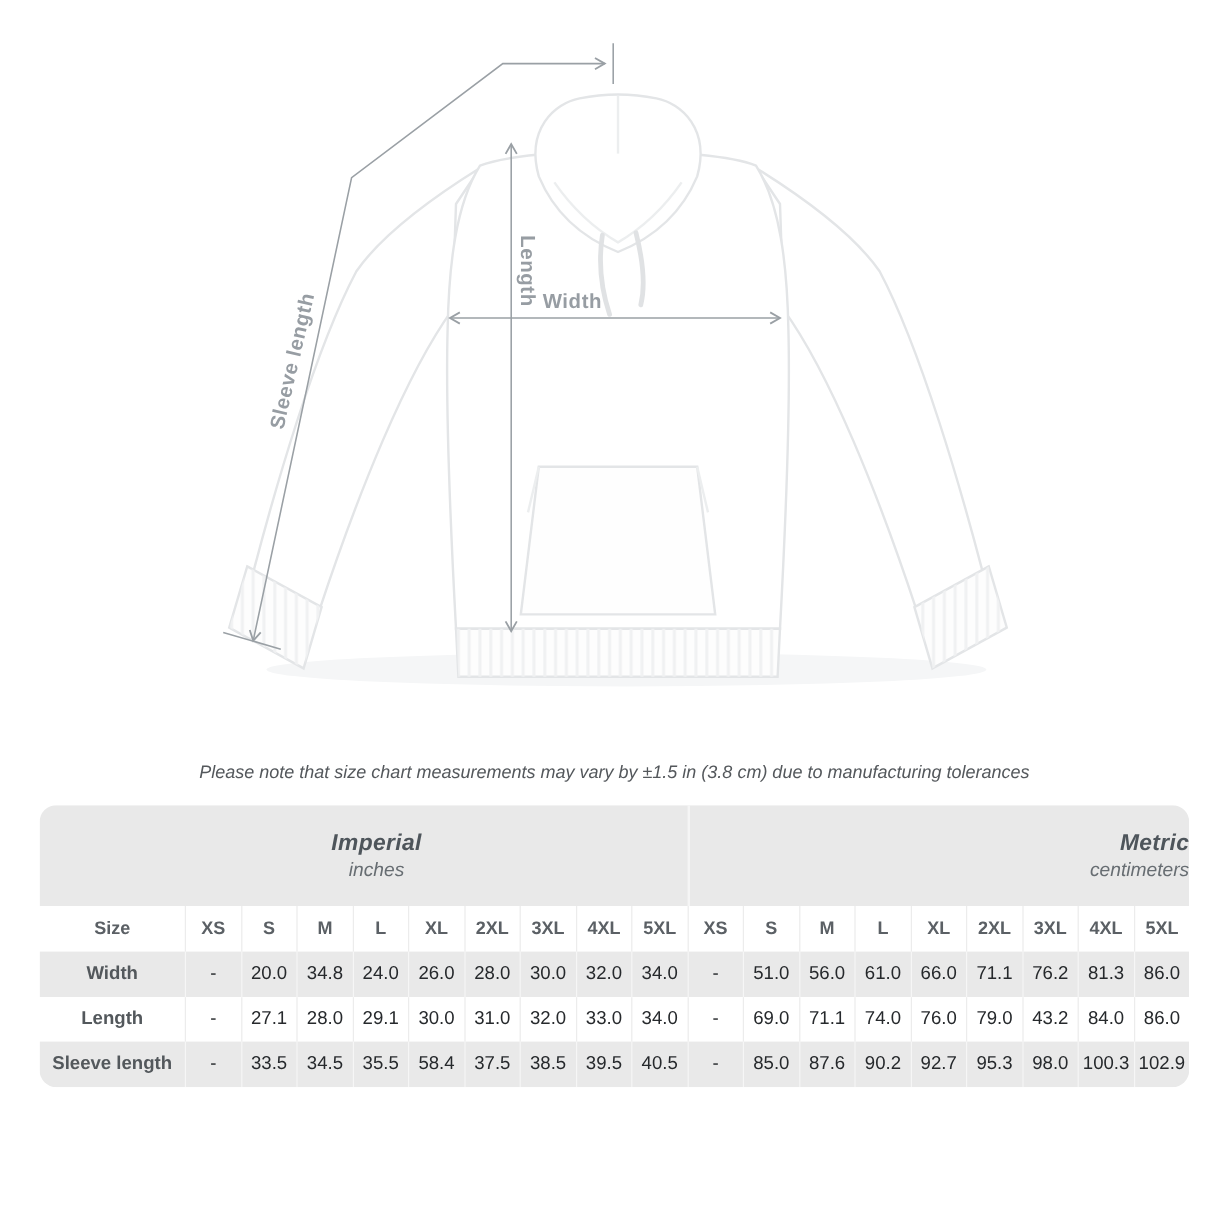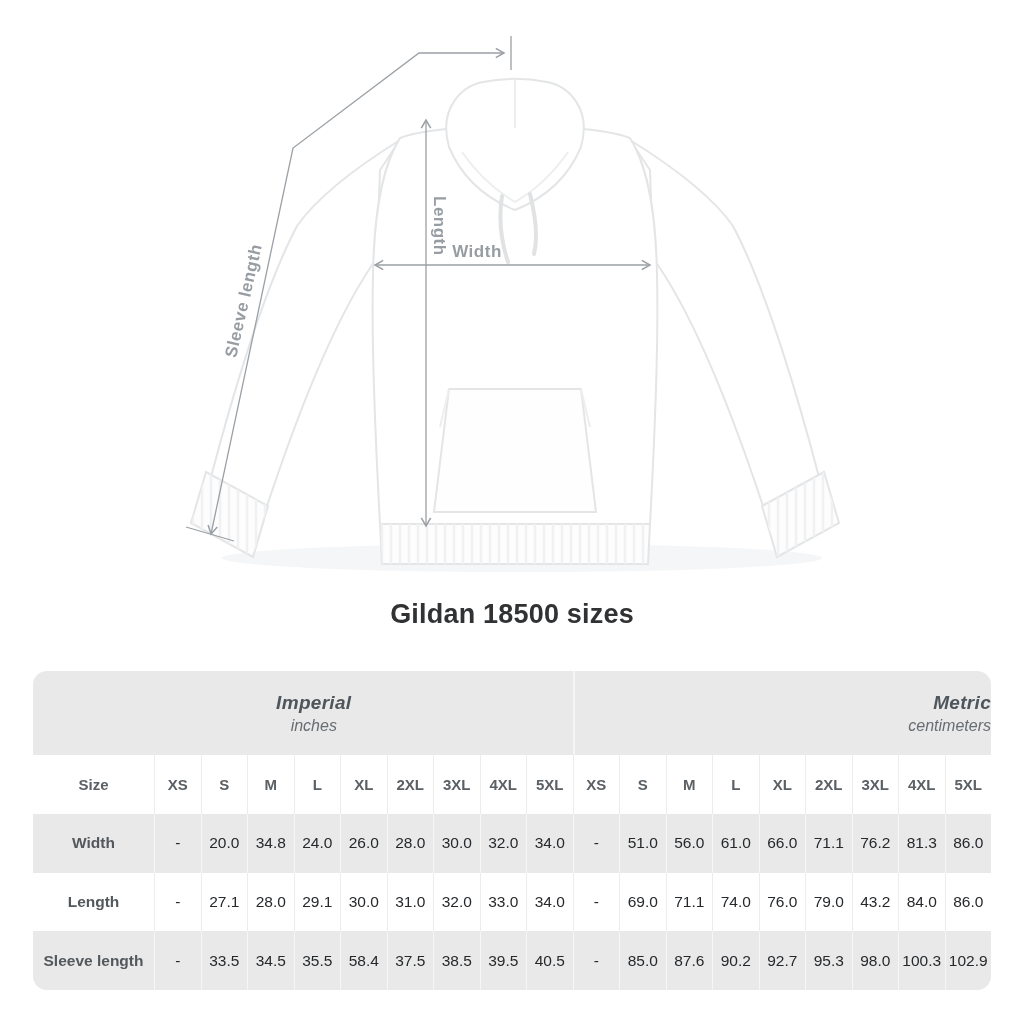--- a/index.html
+++ b/index.html
@@ -9,21 +9,21 @@
   
   #diagram-wrap{position:absolute;left:0;top:0;width:1024px;height:600px;}
 
   
   .title{position:absolute;left:0;top:599px;width:1024px;text-align:center;
          font-size:27px;font-weight:700;color:#303234;letter-spacing:0.2px;}
   .subtitle{position:absolute;left:0;top:635px;width:1024px;text-align:center;
          font-size:15px;font-style:italic;color:#54585c;}
 
   
-  .size-table{position:absolute;left:33px;top:671px;width:958px;height:319px;
+  .size-table{position:absolute;left:33px;top:671px;width:958px;height:235px;
         border-radius:14px;overflow:hidden;display:flex;flex-direction:column;background:#ffffff;}
   .band{display:grid;grid-template-columns:121px repeat(18,1fr);height:84px;background:#e9e9e9;flex:0 0 auto;}
   .band-group{display:flex;flex-direction:column;align-items:center;justify-content:center;gap:3px;}
   .band-left{grid-column:1/11;padding-left:22px;}
   .band-right{grid-column:11/20;border-left:2px solid #f5f5f5;align-items:flex-end;}
   .band-title{font-size:19px;font-weight:700;font-style:italic;color:#4e555b;letter-spacing:0.3px;}
   .band-unit{font-size:16px;font-style:italic;color:#676d72;}
   #size-grid{display:flex;flex-direction:column;flex:1 1 auto;justify-content:flex-end;}
   .trow{display:grid;grid-template-columns:121px repeat(18,1fr);flex:1 1 0;}
   .cell{display:flex;align-items:center;justify-content:center;
@@ -87,21 +87,21 @@
       </g>
 
       <g font-size="17" font-weight="600" fill="#979da3" letter-spacing="0.5" font-family="&quot;Liberation Sans&quot;,&quot;DejaVu Sans&quot;,sans-serif">
         <text x="477" y="257" text-anchor="middle">Width</text>
         <text x="434" y="196" transform="rotate(90 434 196)" text-anchor="start">Length</text>
         <text x="249" y="302" transform="rotate(-77 249 302)" text-anchor="middle">Sleeve length</text>
       </g>
     </svg>
   </div>
 
-  <div class="title">Gildan 18500 sizes</div>
+  <div class="subtitle">Please note that size chart measurements may vary by ±1.5 in (3.8 cm) due to manufacturing tolerances</div>
 
   <div class="size-table">
     <div class="band">
       <div class="band-group band-left">
         <div class="band-title">Imperial</div>
         <div class="band-unit">inches</div>
       </div>
       <div class="band-group band-right">
         <div class="band-title">Metric</div>
         <div class="band-unit">centimeters</div>

